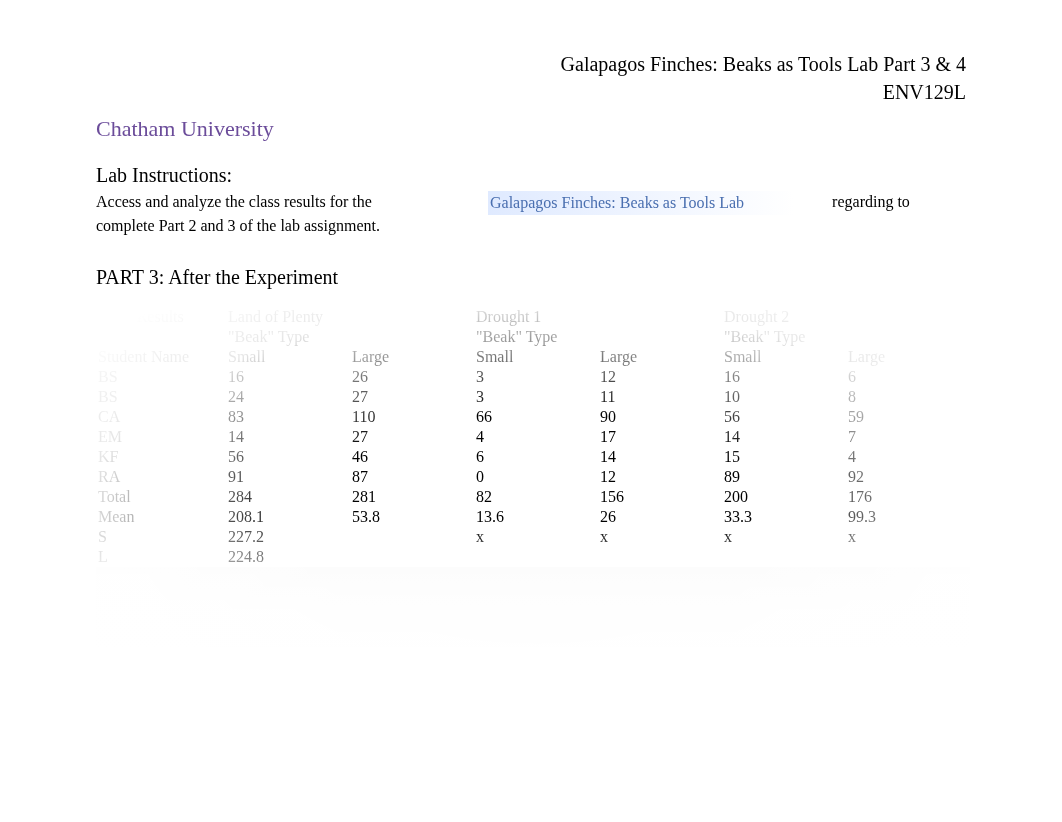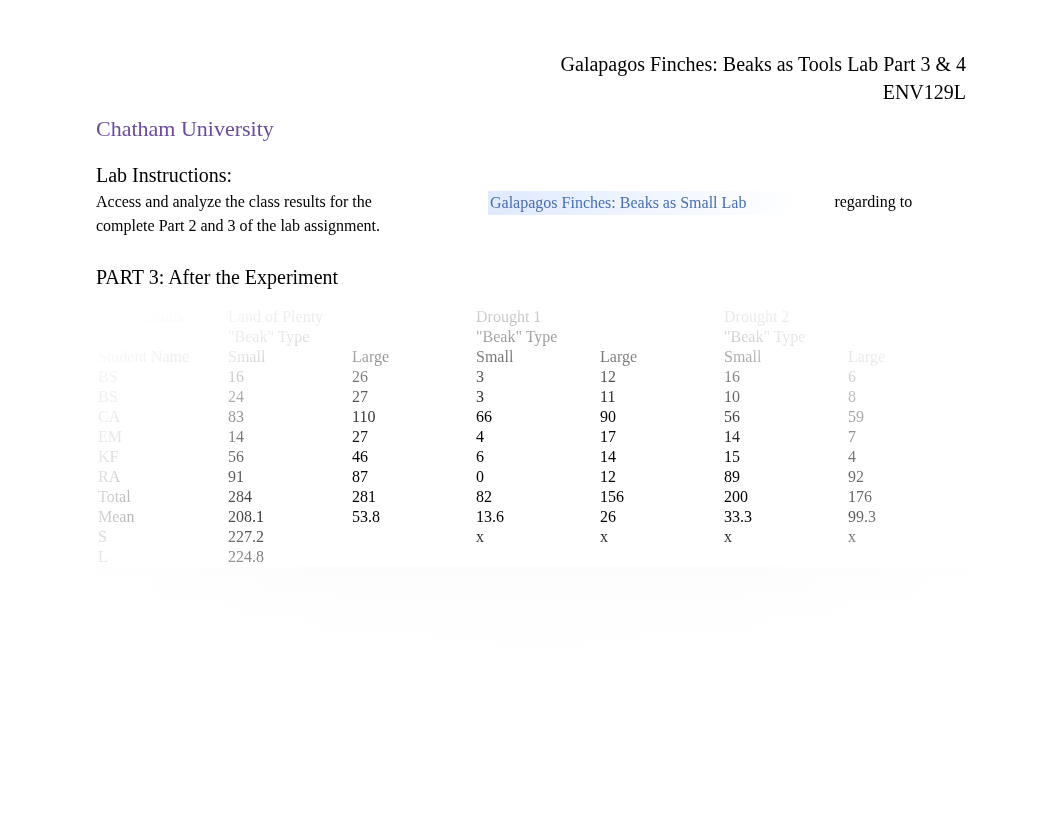--- a/index.html
+++ b/index.html
@@ -108,21 +108,21 @@
     <div>ENV129L</div>
   </div>
 
   <div class="university">Chatham University</div>
 
   <div class="section-title">Lab Instructions:</div>
 
   <div class="instr-wrap body-text">
     <div class="instr-line1">
       <span class="instr-left">Access and analyze the class results for the</span>
-      <span class="link-highlight">Galapagos Finches: Beaks as Small Lab</span>
+      <span class="link-highlight">Galapagos Finches: Beaks as Tools Lab</span>
       <span class="instr-right">regarding to</span>
     </div>
     <div>complete Part 2 and 3 of the lab assignment.</div>
   </div>
 
   <div class="part-title body-text">PART 3: After the Experiment</div>
 
   <div class="table-area">
     <table>
       <colgroup>

